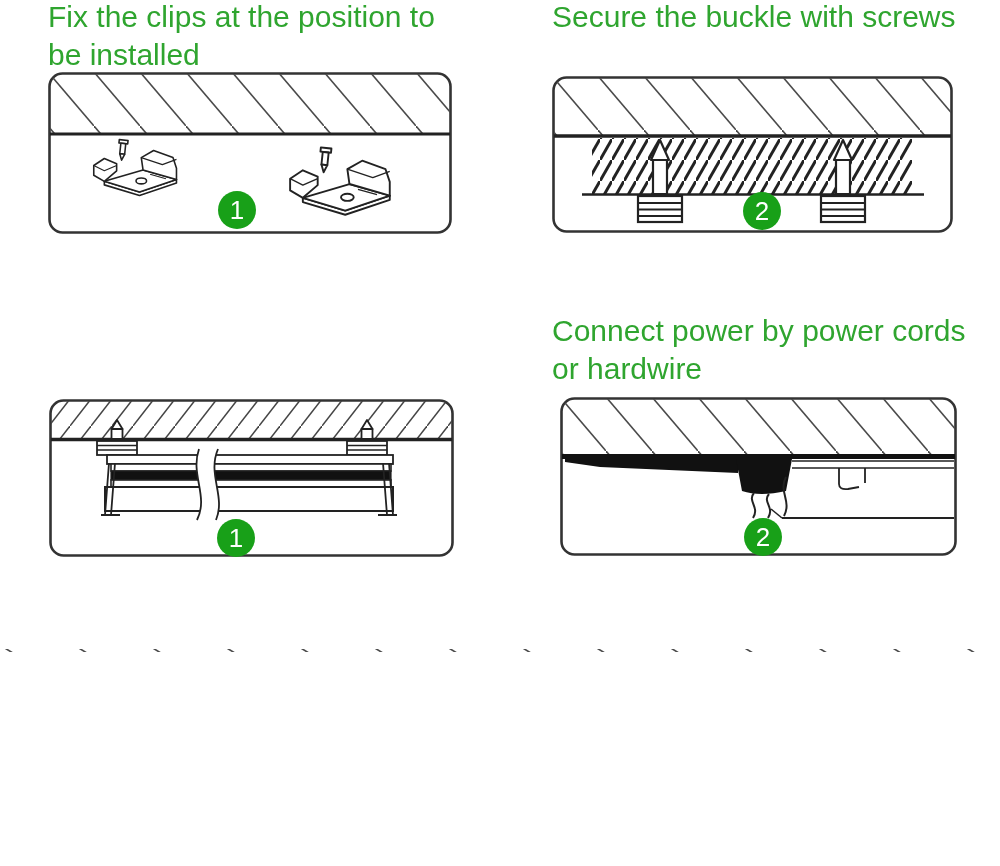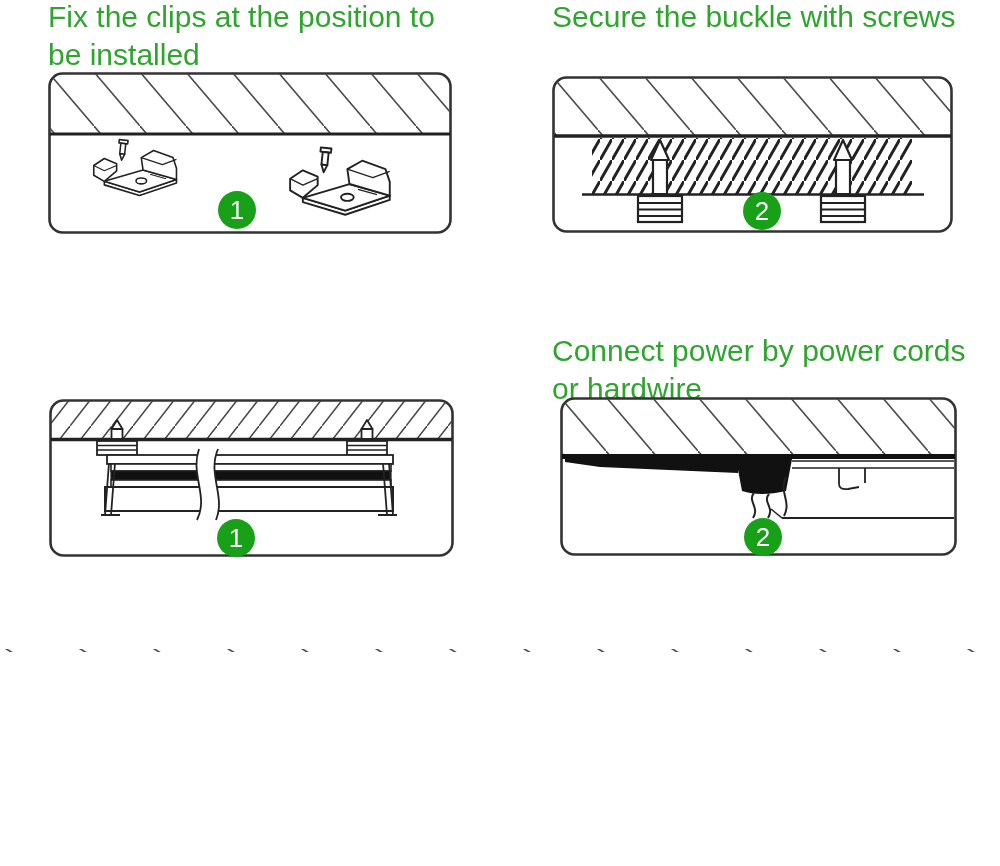--- a/index.html
+++ b/index.html
@@ -2,21 +2,21 @@
 <html style="--green-text: #2FA52F; --badge-green: #18A018; --line: #222222;"><head>
 <meta charset="utf-8">
 <style>
   html,body{margin:0;padding:0;background:#fff;}
   .canvas{position:relative;width:1000px;height:652px;background:#fff;overflow:hidden;
           font-family:"Liberation Sans",sans-serif;}
   .title{position:absolute;color:var(--green-text,#2FA52F);font-size:30px;line-height:38px;}
   .t1{left:48px;top:-2px;width:408px;}
   .t2{left:552px;top:-2px;width:520px;}
   .t3{left:48px;top:320px;width:445px;}
-  .t4{left:552px;top:332px;width:432px;}
+  .t4{left:552px;top:312px;width:432px;}
   .badge{position:absolute;width:38px;height:38px;border-radius:50%;
          background:var(--badge-green,#18A018);color:#fff;font-size:26px;line-height:38px;
          text-align:center;}
   .b1{left:218px;top:191px;}
   .b2{left:743px;top:192px;}
   .b3{left:217px;top:519px;}
   .b4{left:744px;top:518px;}
   svg.abs{position:absolute;}
   .p1{left:48px;top:72px;}
   .p2{left:552px;top:76px;}

